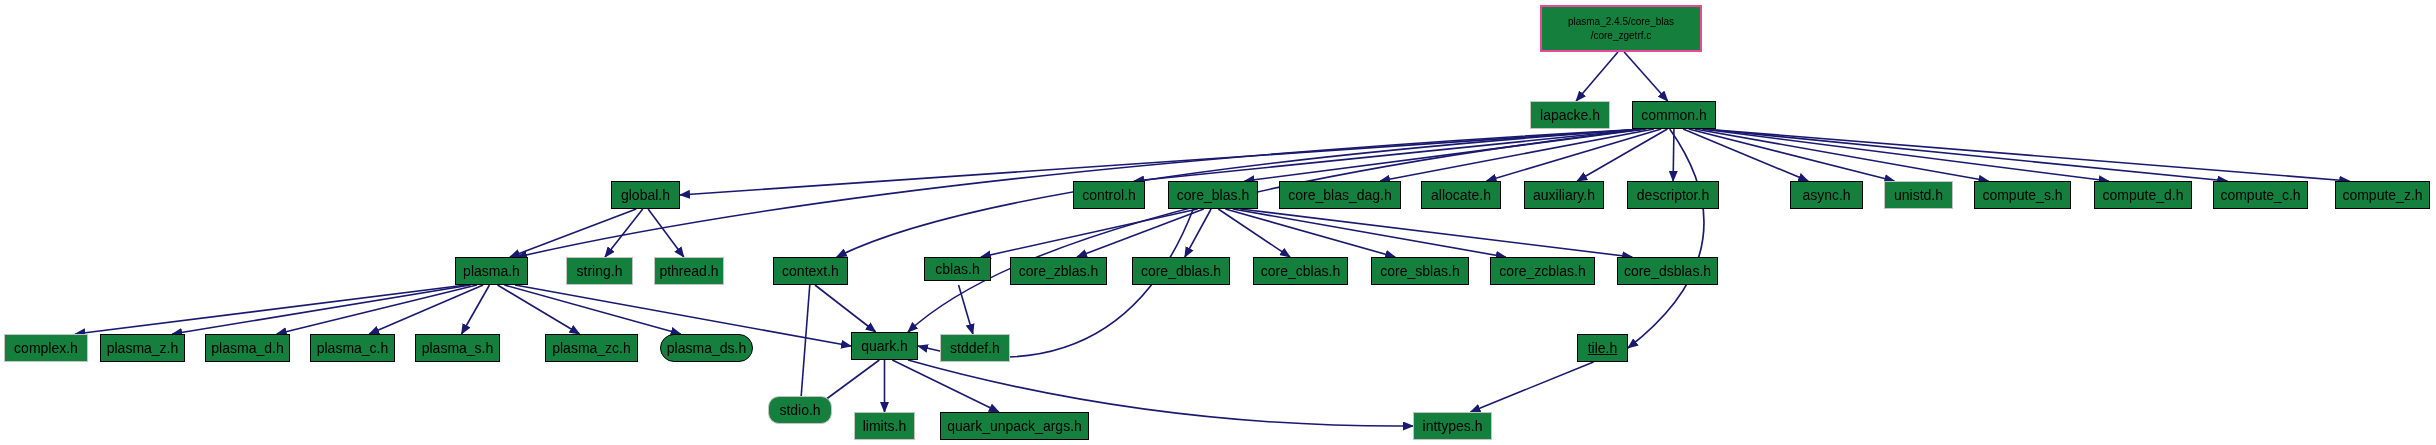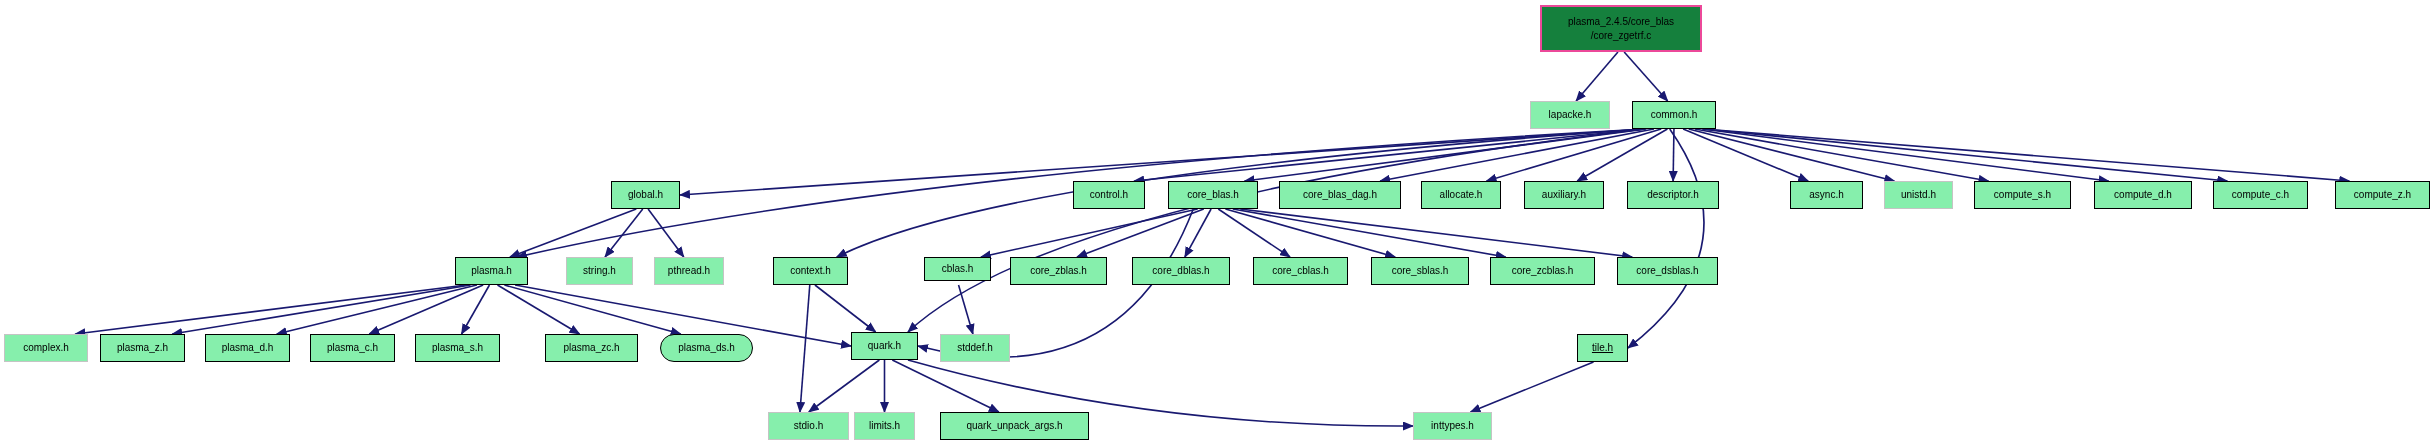--- a/index.html
+++ b/index.html
@@ -3,26 +3,26 @@
 <meta charset="utf-8">
 <style>
   html, body { margin: 0; padding: 0; background: #ffffff; }
   body { font-family: "Liberation Sans", "DejaVu Sans", sans-serif; }
   .canvas { position: relative; overflow: hidden; background: #ffffff; }
   .edge-layer { position: absolute; left: 0; top: 0; z-index: 1; }
   .node-layer { position: absolute; left: 0; top: 0; z-index: 2; width: 100%; height: 100%; }
   .node {
     position: absolute;
     box-sizing: border-box;
-    background: #86efac;
+    background: #15803d;
     display: flex;
     align-items: center;
     justify-content: center;
     text-align: center;
-    font-size: 10px;
+    font-size: 14px;
     line-height: 1.35;
     color: #000000;
     white-space: pre-line;
     cursor: pointer;
   }
   .node.internal { border: 1.5px solid #000000; }
   .node.external { border: 1px solid #c4c4c4; cursor: default; }
   .node.root {
     border: 2px solid #ec4899;
     background: #15803d;
@@ -122,18 +122,18 @@
       <div class="node external" style="left: 4px; top: 334px; width: 84px; height: 28px;">complex.h</div>
       <div class="node internal" style="left: 100px; top: 334px; width: 85px; height: 28px;">plasma_z.h</div>
       <div class="node internal" style="left: 205px; top: 334px; width: 85px; height: 28px;">plasma_d.h</div>
       <div class="node internal" style="left: 310px; top: 334px; width: 85px; height: 28px;">plasma_c.h</div>
       <div class="node internal" style="left: 415px; top: 334px; width: 85px; height: 28px;">plasma_s.h</div>
       <div class="node internal" style="left: 545px; top: 334px; width: 93px; height: 28px;">plasma_zc.h</div>
       <div class="node internal" style="left: 660px; top: 334px; width: 93px; height: 28px; border-radius: 14px;">plasma_ds.h</div>
       <div class="node internal" style="left: 851px; top: 332px; width: 67px; height: 28px;">quark.h</div>
       <div class="node external" style="left: 940px; top: 334px; width: 70px; height: 28px;">stddef.h</div>
       <div class="node internal" style="left: 1577px; top: 334px; width: 51px; height: 28px; text-decoration: underline;">tile.h</div>
-      <div class="node external" style="left: 768px; top: 412px; width: 81px; height: 28px;">stdio.h</div>
+      <div class="node external" style="left: 768px; top: 396px; width: 64px; height: 28px; border-radius: 11px;">stdio.h</div>
       <div class="node external" style="left: 854px; top: 412px; width: 61px; height: 28px;">limits.h</div>
       <div class="node internal" style="left: 940px; top: 412px; width: 149px; height: 28px;">quark_unpack_args.h</div>
       <div class="node external" style="left: 1413px; top: 412px; width: 79px; height: 28px;">inttypes.h</div>
     </div>
 </div>
 
 </body></html>

